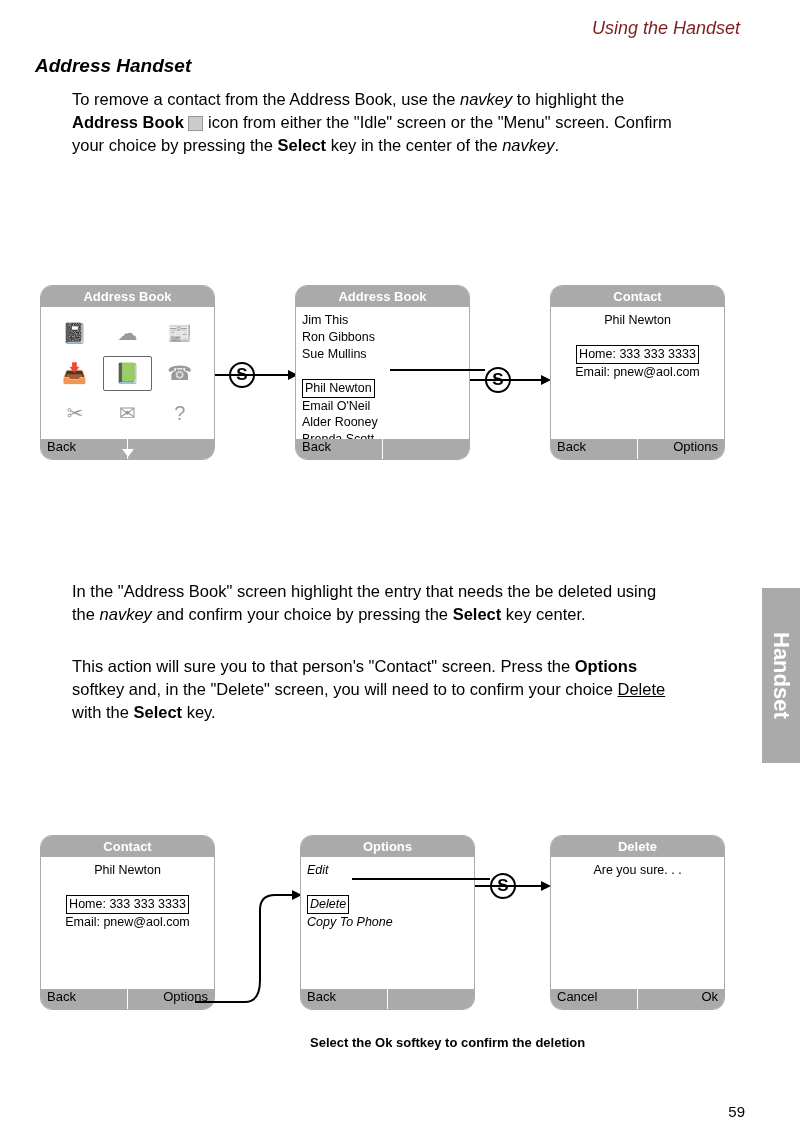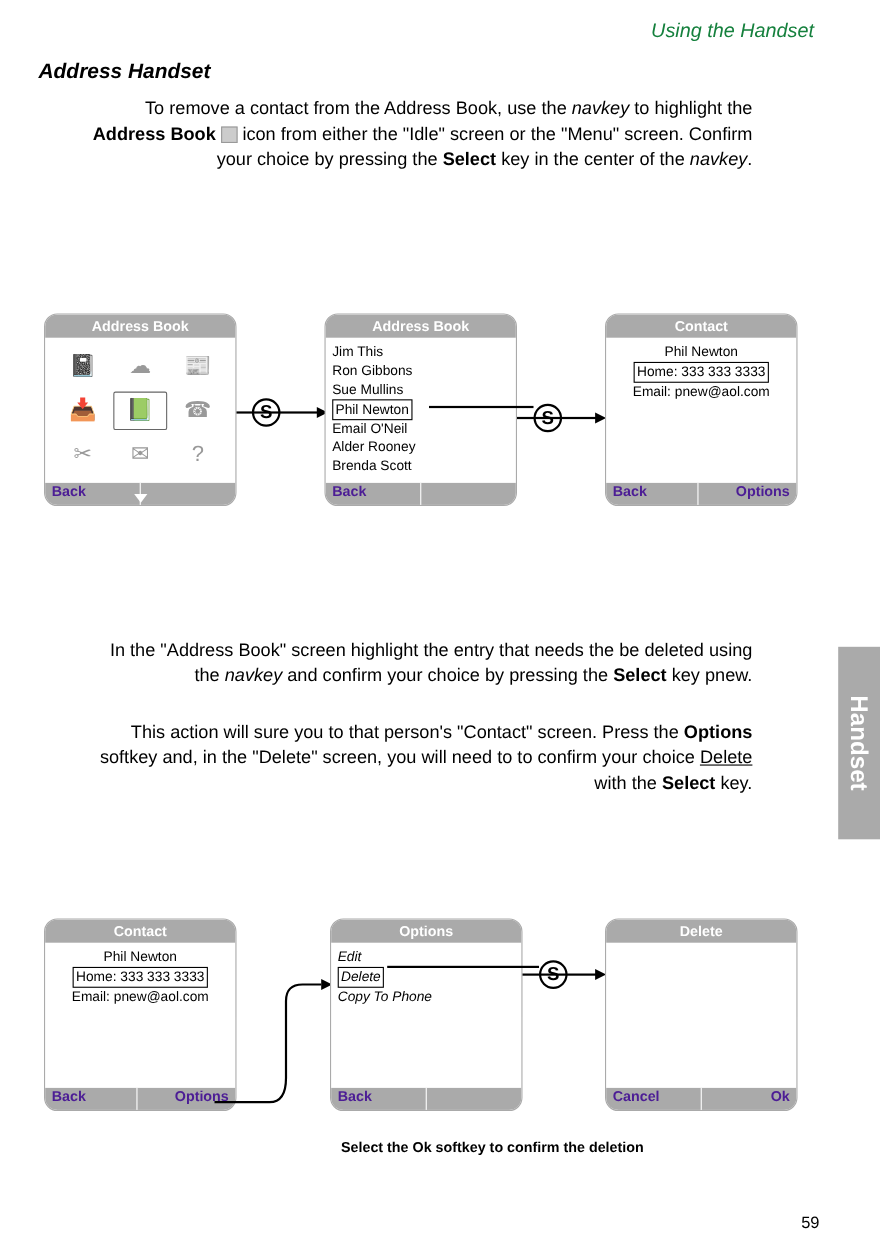--- a/index.html
+++ b/index.html
@@ -10,38 +10,37 @@
     width: 800px;
     height: 1135px;
     position: relative;
     color: #000;
   }
   .header-right {
     position: absolute;
     top: 18px;
     right: 60px;
     font-style: italic;
-    color: #15803d;
+    color: #7f1d1d;
     font-size: 18px;
   }
   .section-title {
     position: absolute;
     top: 55px;
     left: 35px;
     font-style: italic;
     font-weight: bold;
     font-size: 19px;
   }
   .body-text {
     position: absolute;
-    left: 84px;
+    left: 72px;
     width: 600px;
     font-size: 16.5px;
     line-height: 1.4;
-    text-align: right;
   }
   .body-text .bold { font-weight: bold; }
   .body-text .ital { font-style: italic; }
   .body-text .ul { text-decoration: underline; }
   .ab-icon {
     display: inline-block;
     width: 15px;
     height: 15px;
     border: 1px solid #999;
     background: #ccc;
@@ -63,22 +62,22 @@
     font-weight: bold;
     text-align: center;
     font-size: 13px;
     padding: 3px 0;
   }
   .panel .softbar {
     position: absolute;
     bottom: 0;
     left: 0; right: 0;
     background: #aaa;
-    color: #4c1d95;
-    font-weight: bold;
+    color: #000000;
+    font-weight: normal;
     font-size: 13px;
     height: 20px;
     display: flex;
     gap: 34px;
   }
   .panel .softbar .left { flex: 1; text-align: left; padding-left: 6px; }
   .panel .softbar .right { flex: 1; text-align: right; padding-right: 6px; }
   .panel .softbar .divider { width:1px; background:#fff; }
   .panel .content {
     position: absolute;
@@ -86,20 +85,21 @@
     bottom: 20px;
     left: 0; right: 0;
     font-size: 12.5px;
     line-height: 1.35;
     padding: 4px 6px;
   }
   .highlight-box {
     border: 1px solid #000;
     display: inline-block;
     padding: 0 2px;
+    margin-top: 16px;
   }
   .contact-content { text-align: center; }
   .options-content { text-align: left; font-style: italic; }
   .confirm-content { text-align: center; padding-top: 40px; }
   
   .icon-grid {
     display: grid;
     grid-template-columns: repeat(3,1fr);
     grid-template-rows: repeat(3,1fr);
     height: 100%;
@@ -251,21 +251,21 @@
     <div>Email: pnew@aol.com</div>
   </div>
   <div class="softbar">
     <div class="left">Back</div>
     <div class="divider"></div>
     <div class="right">Options</div>
   </div>
 </div>
 
 <div class="body-text" style="top:580px;">
-  <span>In the "Address Book" screen highlight the entry that needs the be deleted using the </span><span class="ital">navkey</span><span> and confirm your choice by pressing the </span><span class="bold">Select</span><span> key pnew.</span>
+  <span>In the "Address Book" screen highlight the entry that needs the be deleted using the </span><span class="ital">navkey</span><span> and confirm your choice by pressing the </span><span class="bold">Select</span><span> key center.</span>
 </div>
 <div class="body-text" style="top:655px;">
   <span>This action will sure you to that person's "Contact" screen. Press the </span><span class="bold">Options</span><span> softkey and, in the "Delete" screen, you will need to to confirm your choice </span><span class="ul">Delete</span><span> with the </span><span class="bold">Select</span><span> key.</span>
 </div>
 
 <div class="side-tab">Handset</div>
 
 <div class="panel" style="left:40px; top:835px;">
   <div class="titlebar">Contact</div>
   <div class="content contact-content">
@@ -299,20 +299,23 @@
   </div>
 </div>
 
 <div class="navbtn" style="left:490px; top:873px;">S</div>
 <div class="arrow-line" style="left:352px; top:878px; width:138px;"></div>
 <div class="arrow-line" style="left:475px; top:885px; width:70px;"></div>
 <div class="arrow-head" style="left:541px; top:881px;"></div>
 
 <div class="panel" style="left:550px; top:835px;">
   <div class="titlebar">Delete</div>
+  <div class="content confirm-content">
+    <div>Are you sure. . .</div>
+  </div>
   <div class="softbar">
     <div class="left">Cancel</div>
     <div class="divider"></div>
     <div class="right">Ok</div>
   </div>
 </div>
 
 <div class="caption" style="left:310px; top:1035px;">Select the Ok softkey to confirm the deletion</div>
 
 <div class="page-num">59</div>

